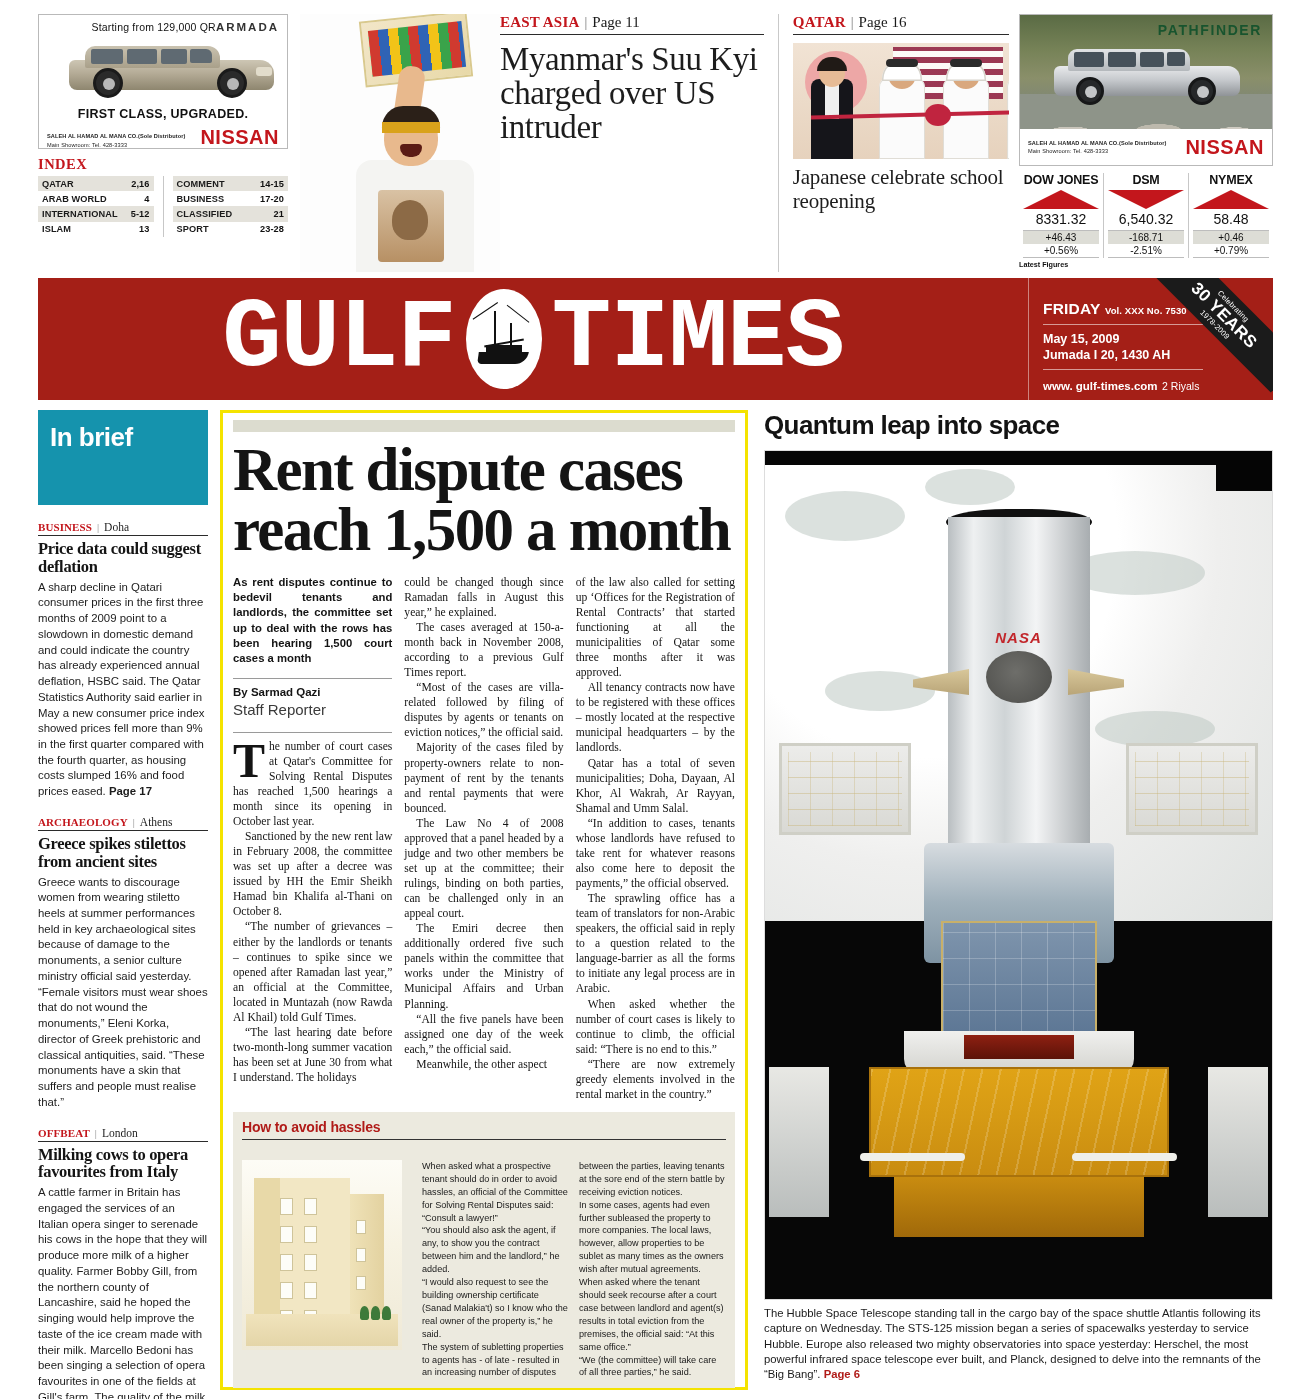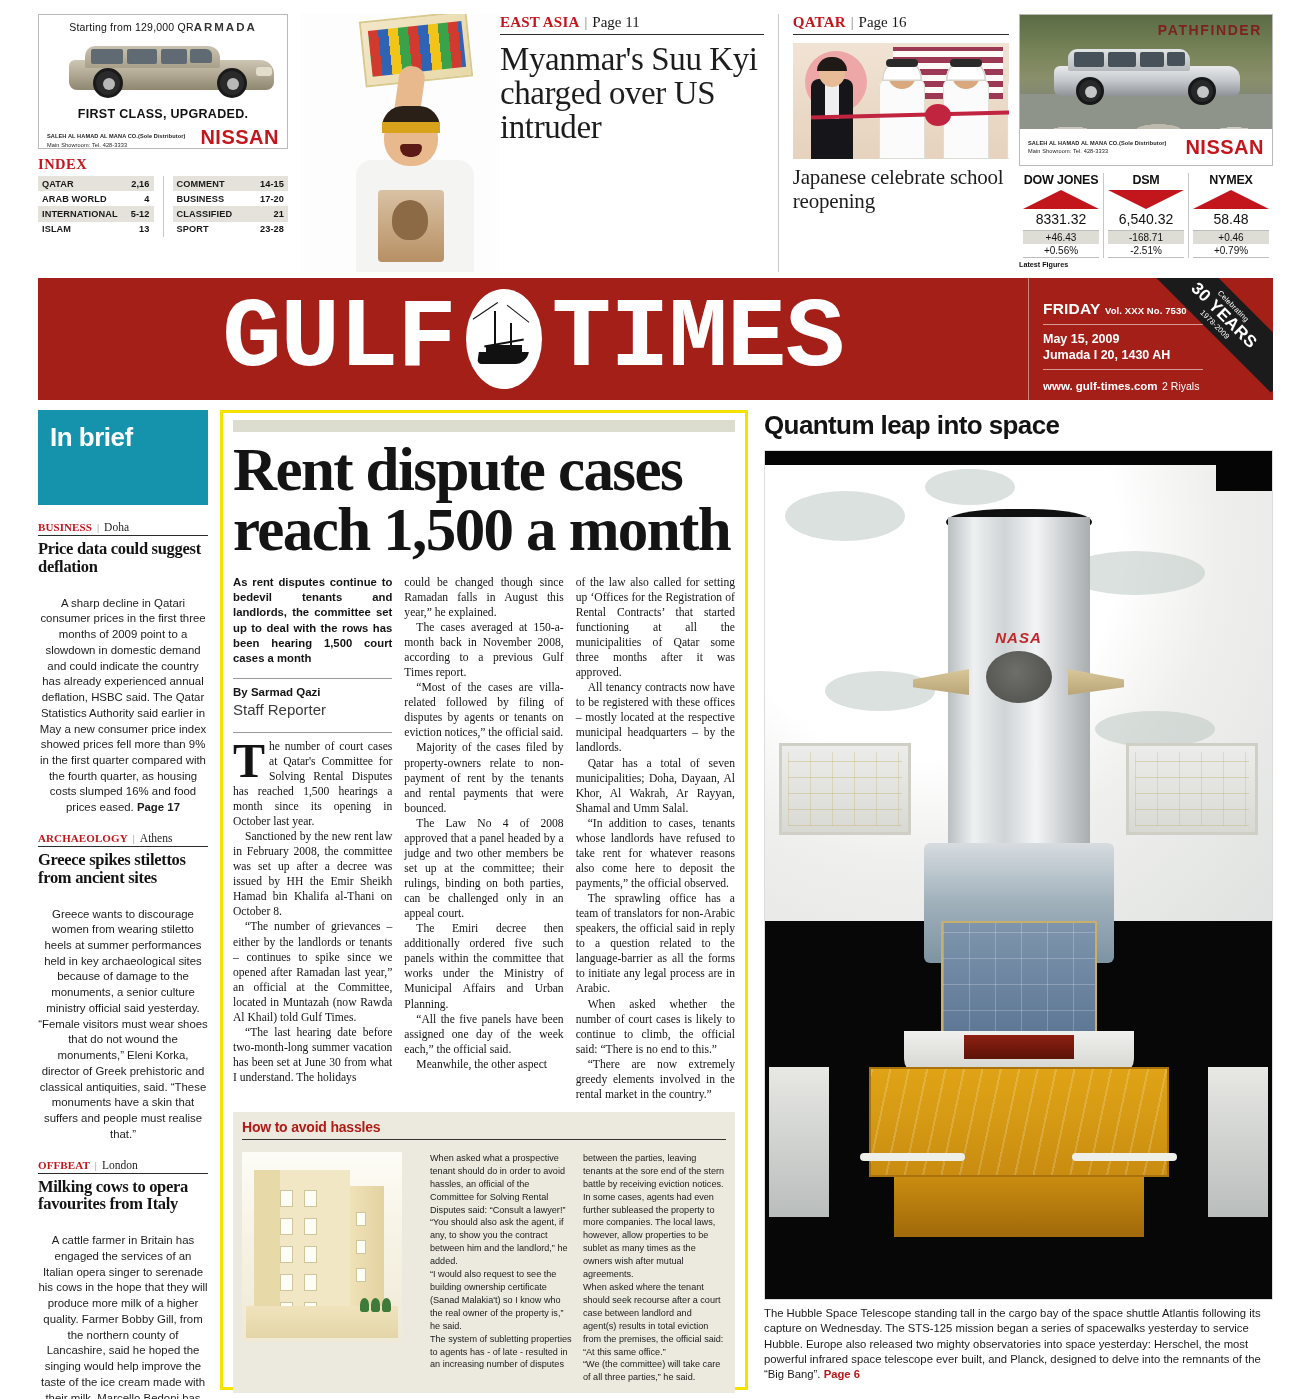--- a/index.html
+++ b/index.html
@@ -14,21 +14,21 @@
 
   
   .topstrip { display: flex; height: 272px; padding: 14px 38px 0 38px; gap: 0; }
 
   
   .leftcol { width: 250px; flex: 0 0 250px; }
   .ad-box {
     border: 1px solid #b9b9b9; height: 135px; position: relative;
     background: #fff; padding: 6px 8px 2px 8px;
   }
-  .ad-top { display: flex; justify-content: center; align-items: baseline; }
+  .ad-top { display: flex; justify-content: flex-end; align-items: baseline; }
   .ad-price { font-size: 10.5px; color: #111; letter-spacing: .2px; }
   .ad-model { font-size: 11.5px; font-weight: bold; letter-spacing: 2px; color: #333; }
   .car-wrap { height: 72px; position: relative; margin-top: 1px; }
   
   .suv { position:absolute; left:22px; top:12px; width:205px; height:52px; }
   .suv-body {
     position:absolute; left:0; bottom:8px; width:205px; height:30px;
     background: linear-gradient(180deg,#cdc6b4 0%, #b4ab96 45%, #8e866f 100%);
     border-radius: 6px 14px 8px 8px;
   }
@@ -133,21 +133,21 @@
   .rightcol { width:254px; flex:0 0 254px; }
   .ad-box2 { border:1px solid #b9b9b9; height:152px; position:relative; overflow:hidden; background:#fff; }
   .pf-scene { position:absolute; left:0; top:0; right:0; height:115px;
     background:linear-gradient(180deg,#5a6b44 0%, #768257 30%, #8a8f6a 55%, #7f8775 75%, #9a9d92 100%); }
   .pf-rocks { position:absolute; left:0; bottom:0; width:100%; height:36px;
     background:radial-gradient(ellipse at 20% 100%, #c9c5bb 0 18px, transparent 19px),
                radial-gradient(ellipse at 55% 100%, #bdb9ad 0 22px, transparent 23px),
                radial-gradient(ellipse at 85% 100%, #cfcbc2 0 16px, transparent 17px),
                #8e9489; }
   .pf-word { position:absolute; right:10px; top:7px; font-size:14px; font-weight:bold;
-    color:#7f1d1d; letter-spacing:1.6px; opacity:.95;}
+    color:#14532d; letter-spacing:1.6px; opacity:.95;}
   .pf-suv { position:absolute; left:34px; top:34px; width:186px; height:56px; }
   .pf-body { position:absolute; left:0; bottom:9px; width:186px; height:30px;
     background:linear-gradient(180deg,#e9eaec 0%, #c5c8cc 48%, #8f9397 100%); border-radius:6px 12px 7px 7px; }
   .pf-cabin { position:absolute; left:14px; top:0; width:122px; height:22px;
     background:linear-gradient(180deg,#e2e4e6,#b4b8bc); border-radius:9px 11px 2px 2px; }
   .pf-glass { position:absolute; top:3px; background:#46515a; border-radius:2px; }
   .pg1{left:20px;width:30px;height:15px;} .pg2{left:54px;width:28px;height:15px;}
   .pg3{left:86px;width:24px;height:15px;} .pg4{left:113px;width:18px;height:14px;}
   .pf-wheel { position:absolute; bottom:0; width:28px;height:28px;border-radius:50%;
     background:#26282a;border:3px solid #161718;}
@@ -216,21 +216,21 @@
   .inbrief-box { background:#1593ad; color:#fff; height:95px; padding:12px 12px 0 12px; }
   .inbrief-t { font-size:26px; font-weight:bold; letter-spacing:-.5px; }
   .brief { margin-top:16px; }
   .brief-kick { display:flex; align-items:baseline; gap:5px; border-bottom:1.4px solid #2b2b2b;
                 padding-bottom:2px; font-family:"Liberation Serif",serif; }
   .brief-kick .sec { color:#c3161c; font-weight:bold; font-size:11px; letter-spacing:.1px;}
   .brief-kick .bar { color:#888; font-size:10.5px; }
   .brief-kick .loc { font-size:11.5px; color:#1d1d1d; }
   .brief-h { font-family:"Liberation Serif",serif; font-weight:bold; font-size:16.5px;
              line-height:1.08; margin-top:4px; color:#141414; letter-spacing:-.3px;}
-  .brief-p { font-size:11.4px; line-height:1.38; color:#1c1c1c; margin-top:20px; text-align:center;}
+  .brief-p { font-size:11.4px; line-height:1.38; color:#1c1c1c; margin-top:4px; text-align:left;}
   .brief-p b { font-weight:bold; }
 
   
   .topband { height:12px; background:#dcdccf; }
   .main-head { font-family:"Liberation Serif",serif; font-weight:bold; font-size:61px; line-height:.99;
                letter-spacing:-1.6px; color:#141414; margin-top:8px; }
   .main-cols { display:flex; gap:12px; margin-top:14px; }
   .mc { flex:1; font-family:"Liberation Serif",serif; font-size:11.6px; line-height:1.3;
         text-align:justify; color:#141414; }
   .standfirst { font-family:"Liberation Sans",sans-serif; font-weight:bold; font-size:11.3px;
@@ -239,21 +239,21 @@
   .byline { font-family:"Liberation Sans",sans-serif; font-weight:bold; font-size:11.5px; color:#141414;}
   .byrole { font-family:"Liberation Sans",sans-serif; font-size:15px; color:#3a3a3a; }
   .mc p { margin-bottom:0; text-indent:12px; }
   .mc p.first { text-indent:0; }
   .dropcap { float:left; font-size:48px; line-height:.82; font-weight:bold; padding:2px 4px 0 0;
              font-family:"Liberation Serif",serif; }
 
   .hassle { margin-top:10px; background:#eceadf; padding:7px 9px 9px 9px; }
   .hassle-t { color:#b01b18; font-weight:bold; font-size:14px; letter-spacing:-.2px;
               border-bottom:1.6px solid #333; padding-bottom:4px; }
-  .hassle-body { display:flex; gap:28px; margin-top:12px; }
+  .hassle-body { display:flex; gap:20px; margin-top:20px; }
   .h-photo { width:160px; flex:0 0 160px; height:190px; position:relative; overflow:hidden;
              background:linear-gradient(180deg,#fdfcf6 0%,#f7f3e4 45%,#efe9d6 100%); }
   .bld { position:absolute; left:12px; top:18px; width:96px; height:162px;
          background:linear-gradient(90deg,#e8d9a8 0 26px,#f2e7c4 26px 100%); }
   .bld2 { position:absolute; left:108px; top:34px; width:34px; height:146px;
          background:linear-gradient(90deg,#efe2b8,#e3d2a0); }
   .win { position:absolute; width:13px; height:17px; background:#fdfdf8; border:1.4px solid #cfc49a; }
   .wall { position:absolute; left:4px; bottom:4px; width:152px; height:32px;
          background:linear-gradient(180deg,#f0e3bc,#e4d5a8); }
   .plant { position:absolute; bottom:30px; width:9px; height:14px; background:#3e7a3a;

